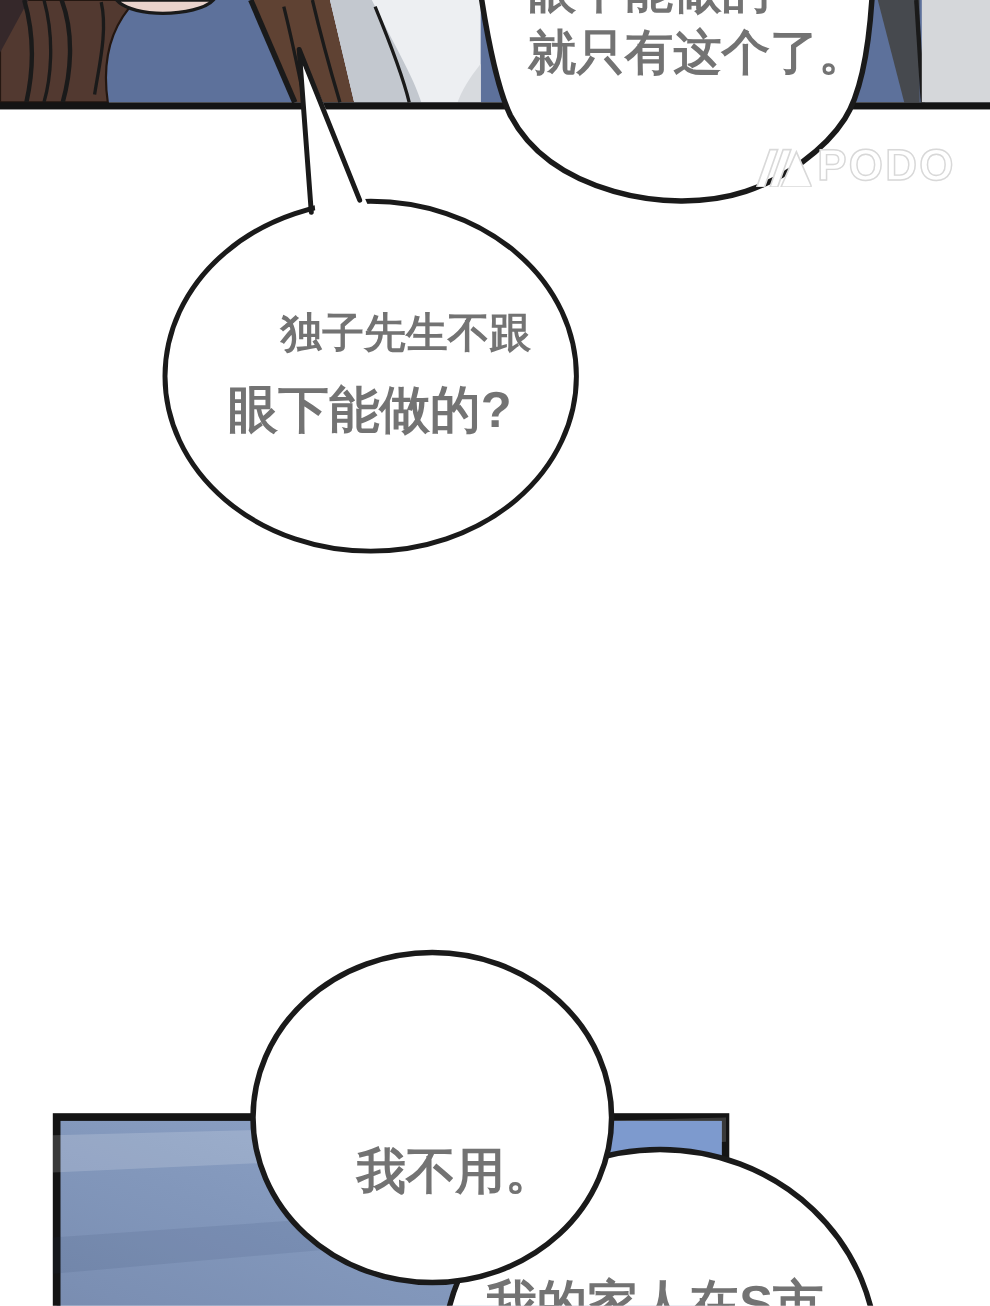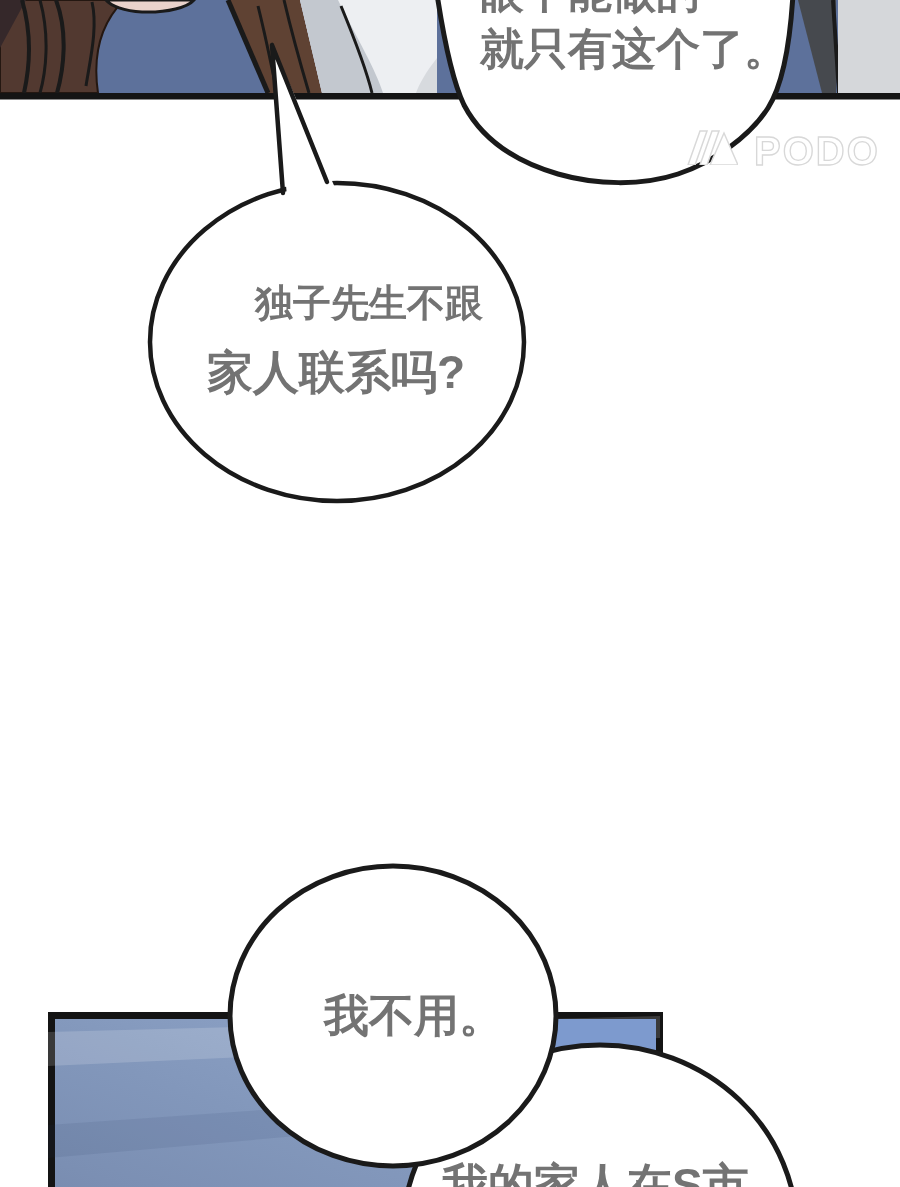--- a/index.html
+++ b/index.html
@@ -30,29 +30,30 @@
     color: #737373;
     font-weight: 700;
     white-space: nowrap;
     line-height: 1;
     letter-spacing: 0px;
   }
   #tr-line1 { left: 480px; top: -30px; font-size: 44px; }
   #tr-line2 { left: 480px; top: 27px;  font-size: 44px; }
   #mid-line1 { left: 207px; top: 284px; font-size: 38px; margin-left: 48px; }
   #mid-line2 { left: 207px; top: 349px; font-size: 46px; }
-  #bl-line1  { left: 324px; top: 993px; font-size: 45px; }
+  #bl-line1  { left: 324px; top: 1042px; font-size: 45px; }
   #br-line1  { left: 442px; top: 1162px; font-size: 46px; }
   #watermark {
     position: absolute;
     left: 682px;
     top: 129px;
     z-index: 2;
     display: flex;
-    gap: 16px;
+    align-items: center;
+    gap: 5px;
   }
   #watermark .brand {
     font-size: 40px;
     font-weight: 700;
     letter-spacing: 2px;
     color: #ffffff;
     -webkit-text-stroke: 1.3px #d8d8d8;
     text-shadow: 0 0 1px #dcdcdc;
   }
 </style>
@@ -125,17 +126,17 @@
     <polygon points="18,36 30,2 37,2 25,36" fill="#ffffff" stroke="#d9d9d9" stroke-width="1.5"></polygon>
     <path d="M28,36 L42,4 L56,36 Z" fill="#ffffff" stroke="#d9d9d9" stroke-width="1.5"></path>
   </svg>
   <span class="brand">PODO</span>
 </div>
 
 <div id="tr-line1" class="speech-text">眼下能做的</div>
 <div id="tr-line2" class="speech-text">就只有这个了。</div>
 
 <div id="mid-line1" class="speech-text">独子先生不跟</div>
-<div id="mid-line2" class="speech-text">家人联系吗?</div>
+<div id="mid-line2" class="speech-text">眼下能做的?</div>
 
 <div id="bl-line1" class="speech-text">我不用。</div>
 
 <div id="br-line1" class="speech-text">我的家人在S市</div>
 
 </body></html>

